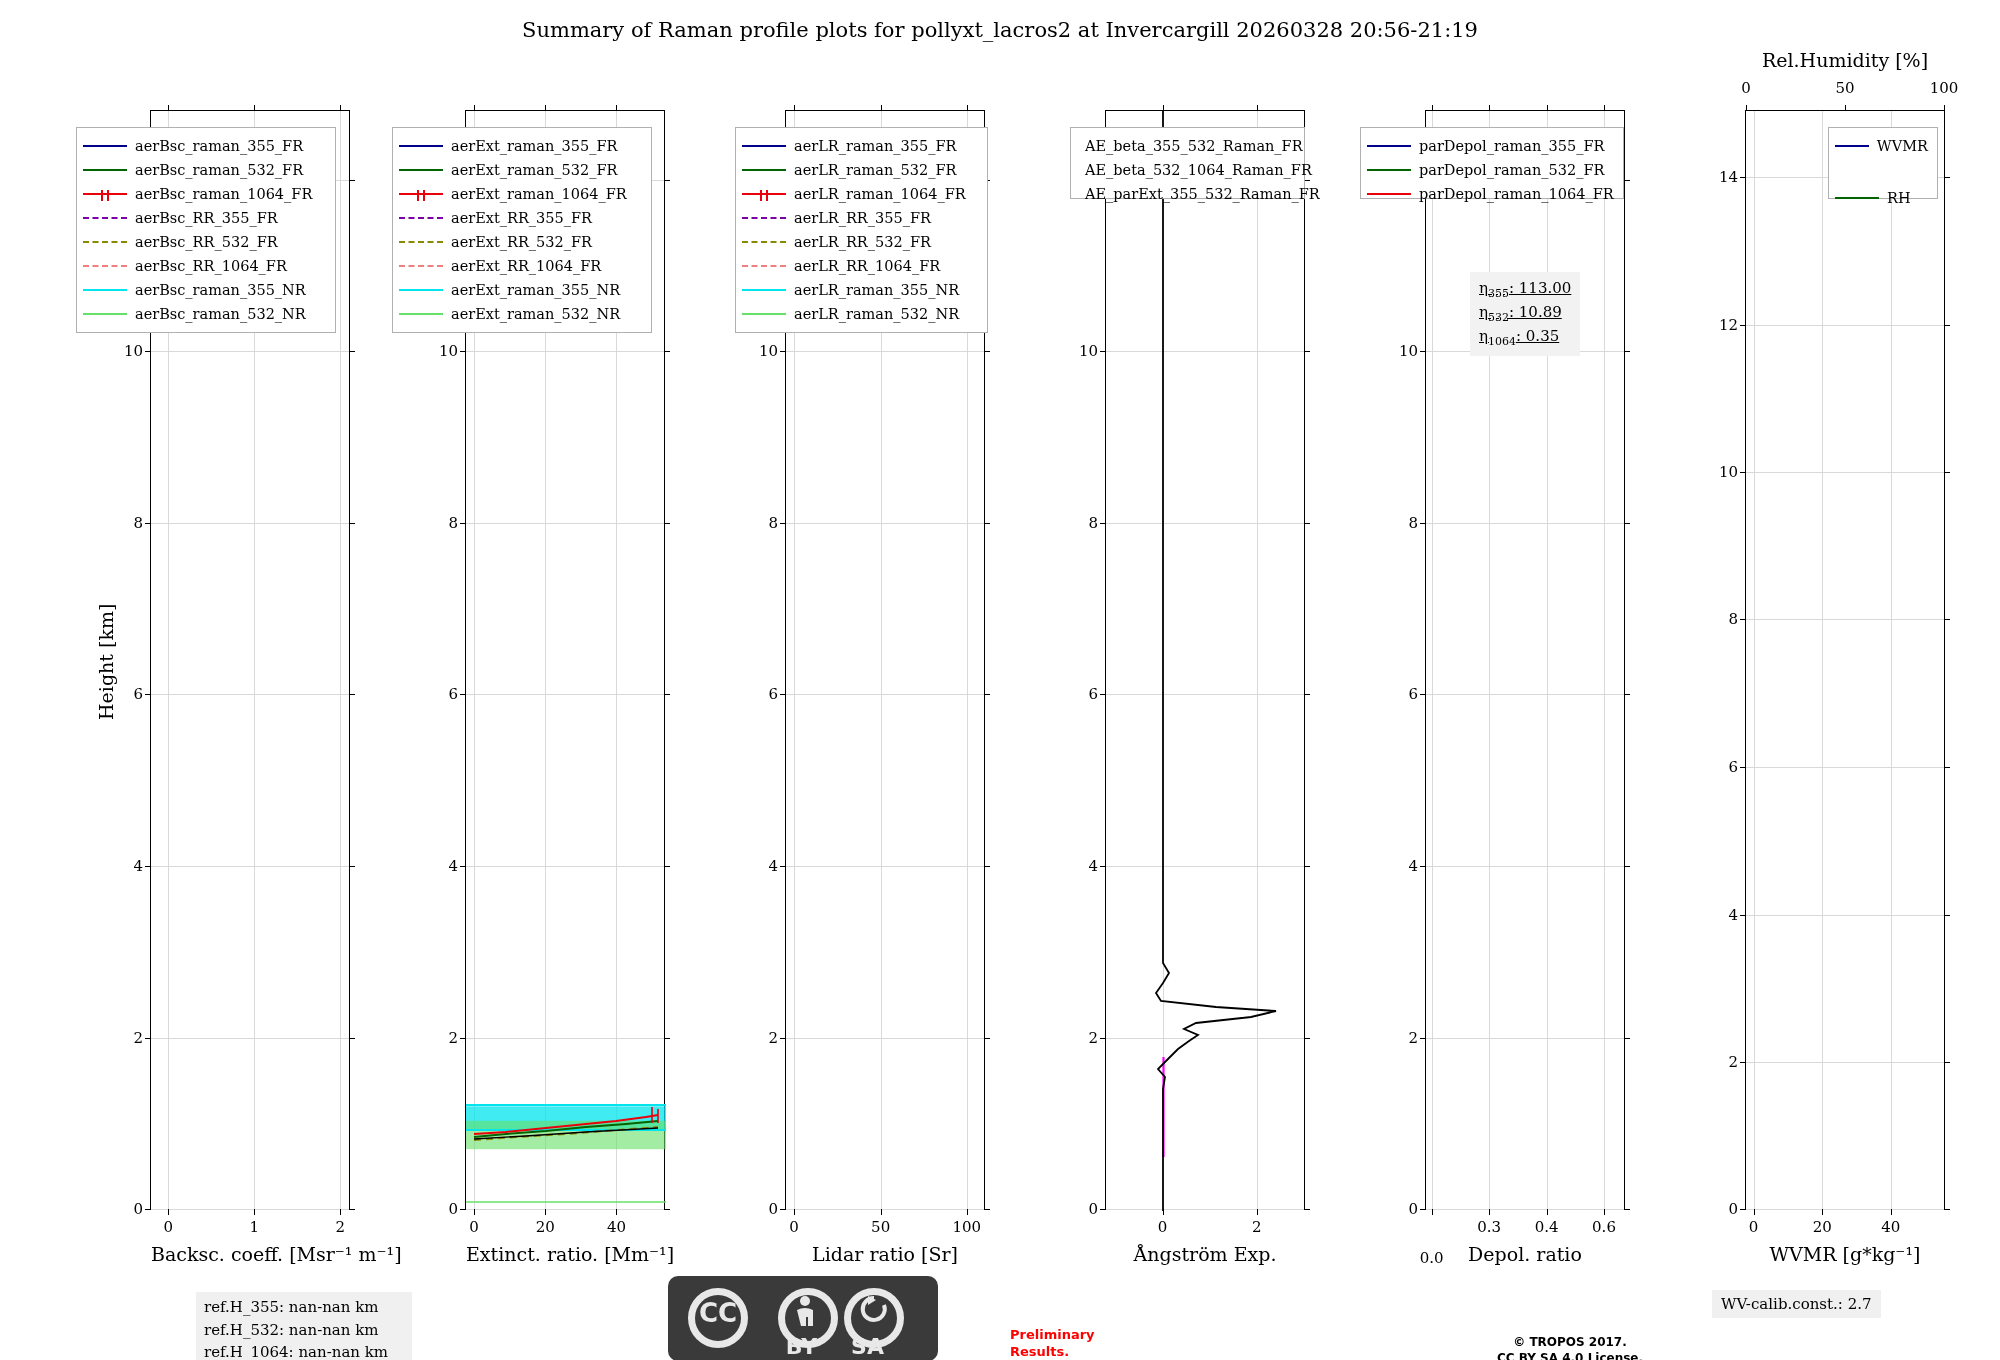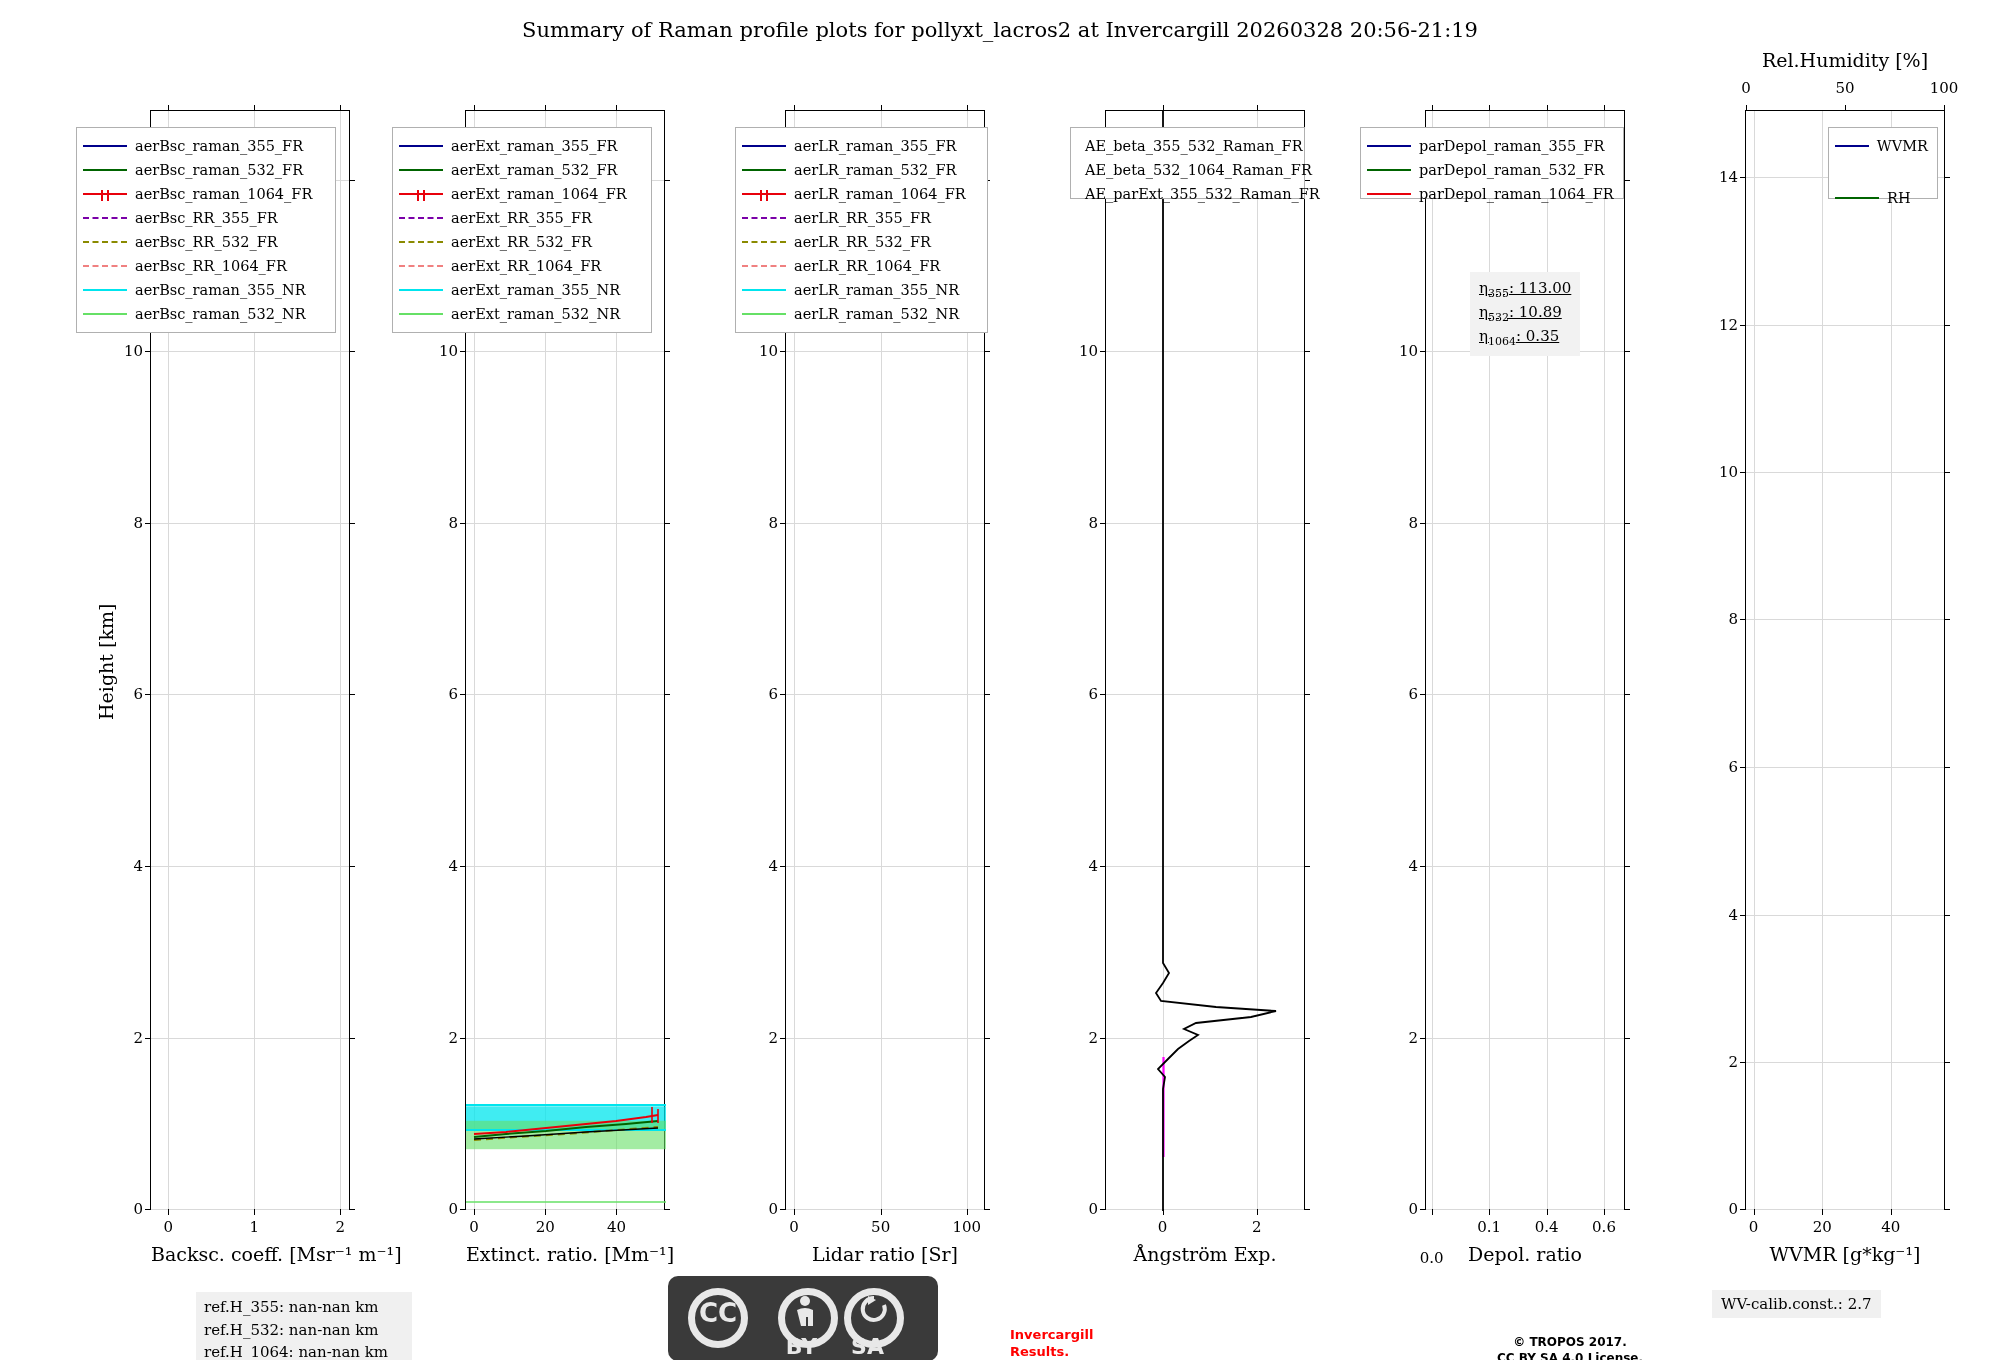--- a/index.html
+++ b/index.html
@@ -449,21 +449,21 @@
   <div class="ytick-lbl" style="top:21.9%;">10</div>
   <div class="ytick-mark" style="top:6.25%;"></div>
     <div class="ytick-mark-r" style="top:6.25%;"></div>
   <div class="ytick-lbl" style="top:6.25%;">12</div>
 
   <div class="xtick-mark" style="left:2.9%;"></div>
     <div class="xtick-mark-t" style="left:2.9%;"></div>
   <div class="xtick-lbl" style="left:2.9%;margin-top:40px;">0.0</div>
   <div class="xtick-mark" style="left:31.9%;"></div>
     <div class="xtick-mark-t" style="left:31.9%;"></div>
-  <div class="xtick-lbl" style="left:31.9%;">0.1</div>
+  <div class="xtick-lbl" style="left:31.9%;">0.3</div>
   <div class="xtick-mark" style="left:60.9%;"></div>
     <div class="xtick-mark-t" style="left:60.9%;"></div>
   <div class="xtick-lbl" style="left:60.9%;">0.4</div>
   <div class="xtick-mark" style="left:89.9%;"></div>
     <div class="xtick-mark-t" style="left:89.9%;"></div>
   <div class="xtick-lbl" style="left:89.9%;">0.6</div>
 
   <div class="xlabel">Depol. ratio</div>
 </div>
 
@@ -572,21 +572,21 @@
   <div class="cc-lbl" style="left:106px;top:58px;width:55px;">BY</div>
   <div class="cc-circle" style="left:176px;top:12px;width:46px;height:46px;"></div>
   <svg width="32" height="32" style="left:190px;top:18px;">
     <path d="M16,4 a11,11 0 1,0 10,7" fill="none" stroke="#e8e8e8" stroke-width="4"></path>
     <path d="M10,2 L18,6 L10,11 Z" fill="#e8e8e8"></path>
   </svg>
   <div class="cc-lbl" style="left:172px;top:58px;width:55px;">SA</div>
 </div>
 
 <div class="prelim" style="left:1010px;top:1327px;">
-  <div>Invercargill</div>
+  <div>Preliminary</div>
   <div>Results.</div>
 </div>
 
 <div class="tropos" style="left:1450px;top:1334px;width:240px;">
   <div>© TROPOS 2017.</div>
   <div>CC BY SA 4.0 License.</div>
 </div>
 
 <div class="wvcal" style="left:1712px;top:1290px;">WV-calib.const.: 2.7</div>
 

